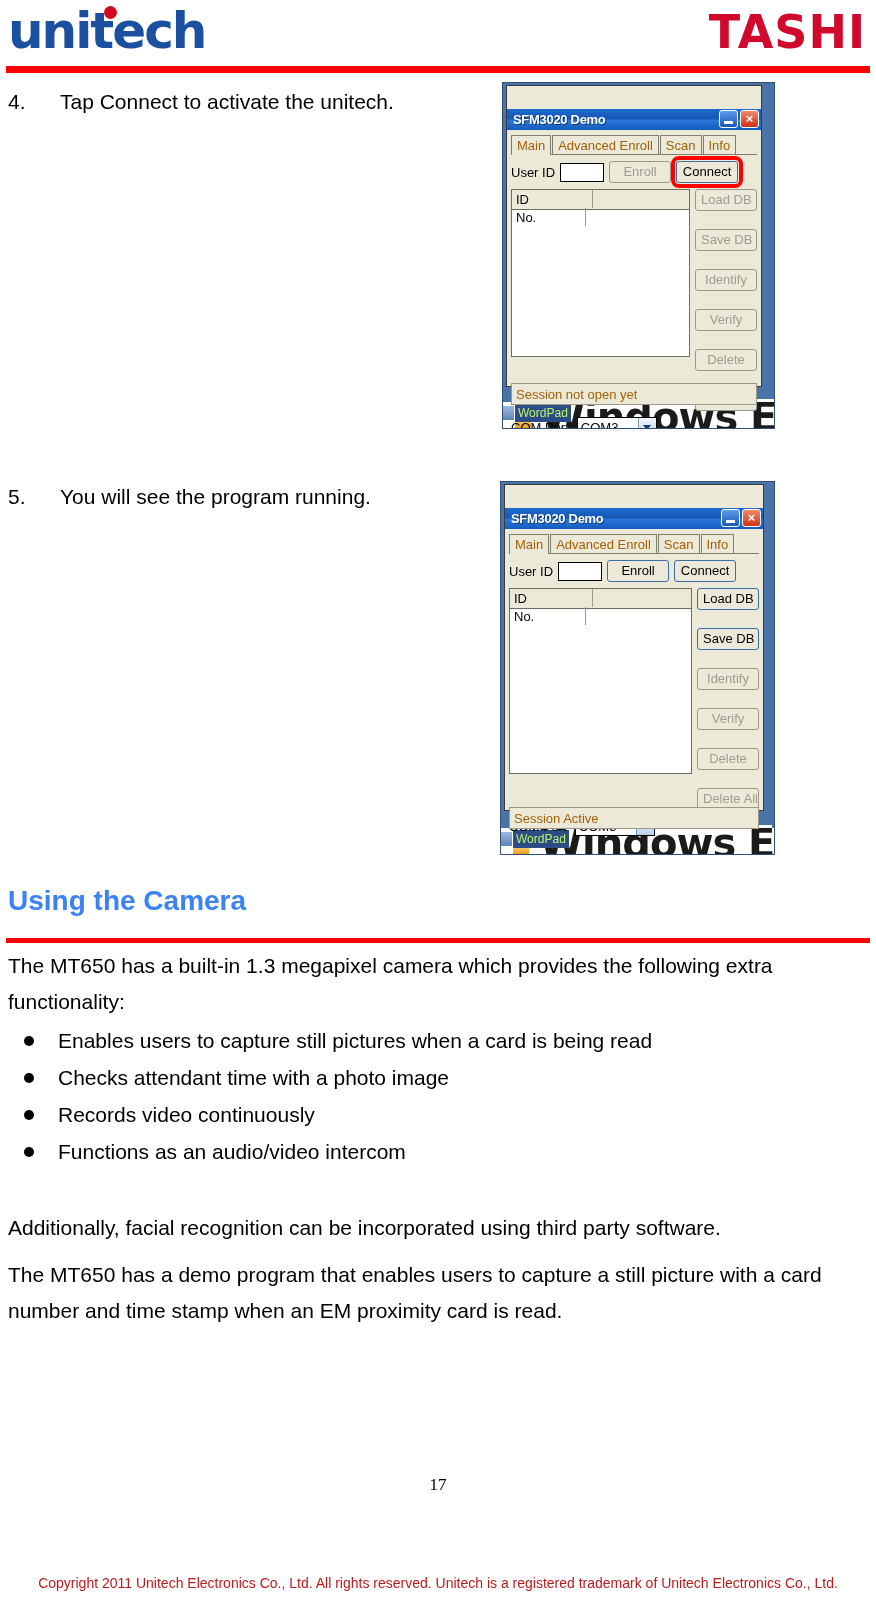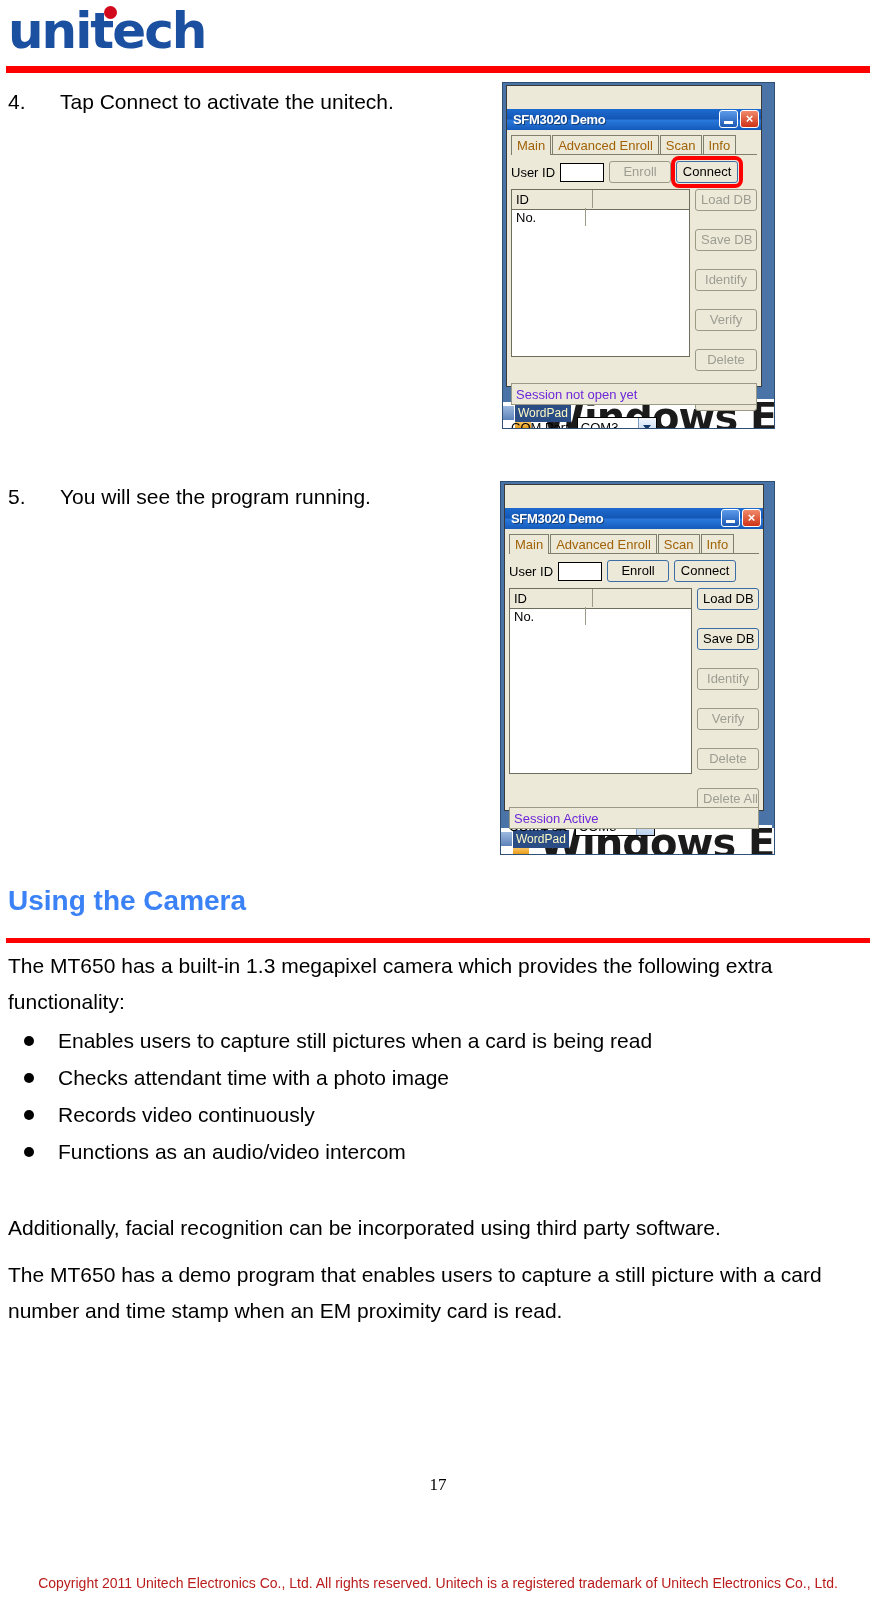--- a/index.html
+++ b/index.html
@@ -136,21 +136,21 @@
     color: #1b1b1b;
     white-space: nowrap;
     letter-spacing: -1px;
   }
   .taskbtn {
     position: absolute;
     left: 4px;
     top: 2px;
     height: 18px;
     background: #2a4d86;
-    color: #fef9c3;
+    color: #bef264;
     font-size: 12px;
     line-height: 18px;
     padding: 0 3px;
     z-index: 3;
     font-family: "Liberation Sans", sans-serif;
     white-space: nowrap;
   }
   .taskbtn-icon {
     position: absolute;
     left: 0px;
@@ -400,21 +400,21 @@
     right: 4px;
     bottom: 4px;
     height: 22px;
     border: 1px solid #9a9a86;
     background: #ece9d8;
     font-size: 13px;
     font-family: "Liberation Sans", sans-serif;
     line-height: 21px;
     padding-left: 4px;
     box-sizing: border-box;
-    color: #6d28d9;
+    color: #a16207;
   }
 
   
   .section-heading {
     position: absolute;
     left: 8px;
     top: 885px;
     font-size: 28px;
     font-weight: bold;
     color: #3b82f6;
@@ -488,20 +488,21 @@
   }
 </style>
 </head>
 <body>
 
 <div class="page-header">
   <div class="logo-unitech">
     <span>unitech</span>
     <span class="dot"></span>
   </div>
+  <div class="logo-tashi">TASHI</div>
   <div class="header-rule"></div>
 </div>
 
 <div class="step" id="step-4">
   <span class="num">4.</span>
   <span class="body">Tap Connect to activate the unitech.</span>
 </div>
 
 <div class="device-shot" id="shot-1">
   <div class="shot-desktop"></div>

